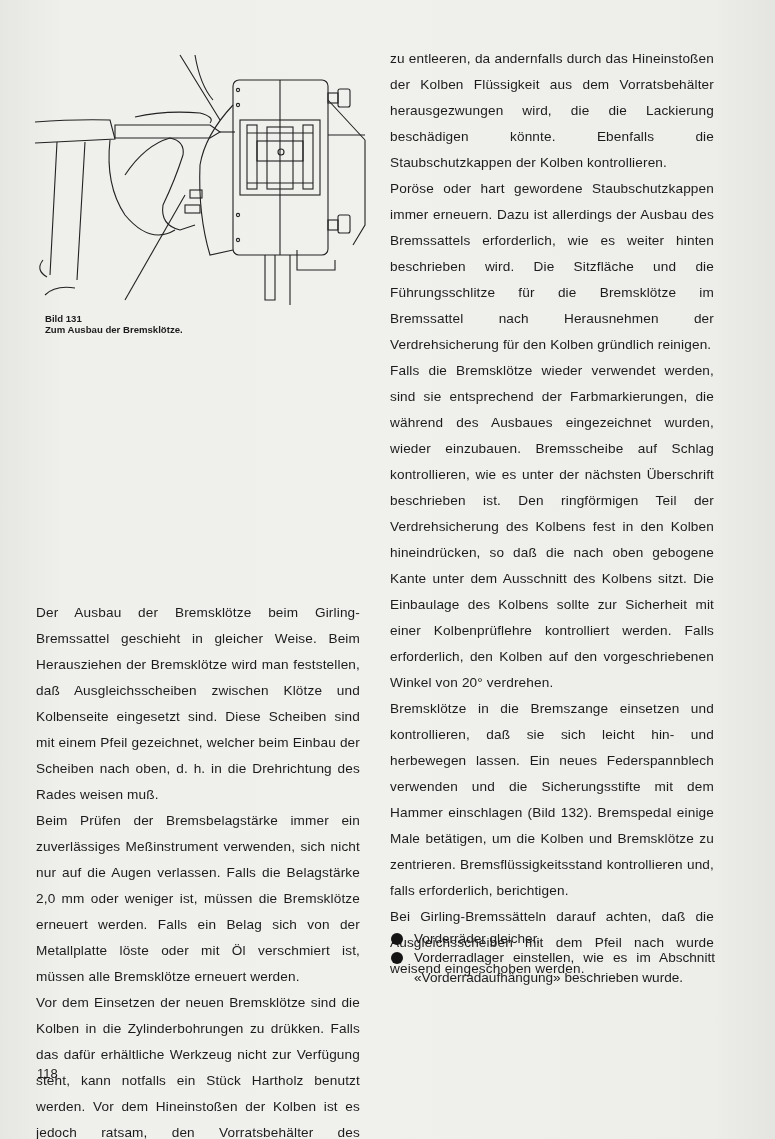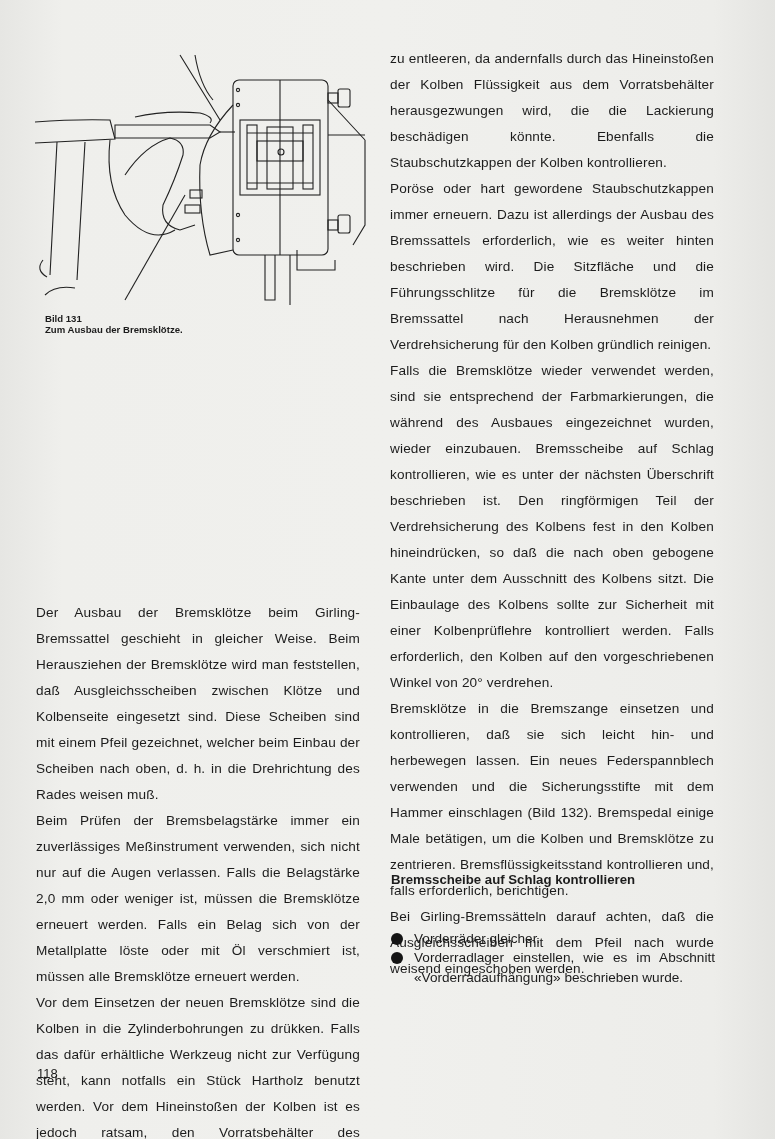--- a/index.html
+++ b/index.html
@@ -98,21 +98,20 @@
   </div>
 
   <div class="col col-right">
     <p>zu entleeren, da andernfalls durch das Hineinstoßen der Kolben Flüssigkeit aus dem Vorratsbehälter herausgezwungen wird, die die Lackierung beschädigen könnte. Ebenfalls die Staubschutzkappen der Kolben kontrollieren.</p>
     <p>Poröse oder hart gewordene Staubschutzkappen immer erneuern. Dazu ist allerdings der Ausbau des Bremssattels erforderlich, wie es weiter hinten beschrieben wird. Die Sitzfläche und die Führungsschlitze für die Bremsklötze im Bremssattel nach Herausnehmen der Verdrehsicherung für den Kolben gründlich reinigen.</p>
     <p>Falls die Bremsklötze wieder verwendet werden, sind sie entsprechend der Farbmarkierungen, die während des Ausbaues eingezeichnet wurden, wieder einzubauen. Bremsscheibe auf Schlag kontrollieren, wie es unter der nächsten Überschrift beschrieben ist. Den ringförmigen Teil der Verdrehsicherung des Kolbens fest in den Kolben hineindrücken, so daß die nach oben gebogene Kante unter dem Ausschnitt des Kolbens sitzt. Die Einbaulage des Kolbens sollte zur Sicherheit mit einer Kolbenprüflehre kontrolliert werden. Falls erforderlich, den Kolben auf den vorgeschriebenen Winkel von 20° verdrehen.</p>
     <p>Bremsklötze in die Bremszange einsetzen und kontrollieren, daß sie sich leicht hin- und herbewegen lassen. Ein neues Federspannblech verwenden und die Sicherungsstifte mit dem Hammer einschlagen (Bild 132). Bremspedal einige Male betätigen, um die Kolben und Bremsklötze zu zentrieren. Bremsflüssigkeitsstand kontrollieren und, falls erforderlich, berichtigen.</p>
     <p>Bei Girling-Bremssätteln darauf achten, daß die Ausgleichsscheiben mit dem Pfeil nach wurde weisend eingeschoben werden.</p>
   </div>
 
-  <div class="heading">Bremsscheibe auf Schlag kontrollieren</div>
 
   <div class="bullets">
     <div class="bullet-item">
       <span class="bullet-dot"></span>
       <span>Vorderräder gleicher.</span>
     </div>
     <div class="bullet-item">
       <span class="bullet-dot"></span>
       <span>Vorderradlager einstellen, wie es im Abschnitt «Vorderradaufhängung» beschrieben wurde.</span>
     </div>

